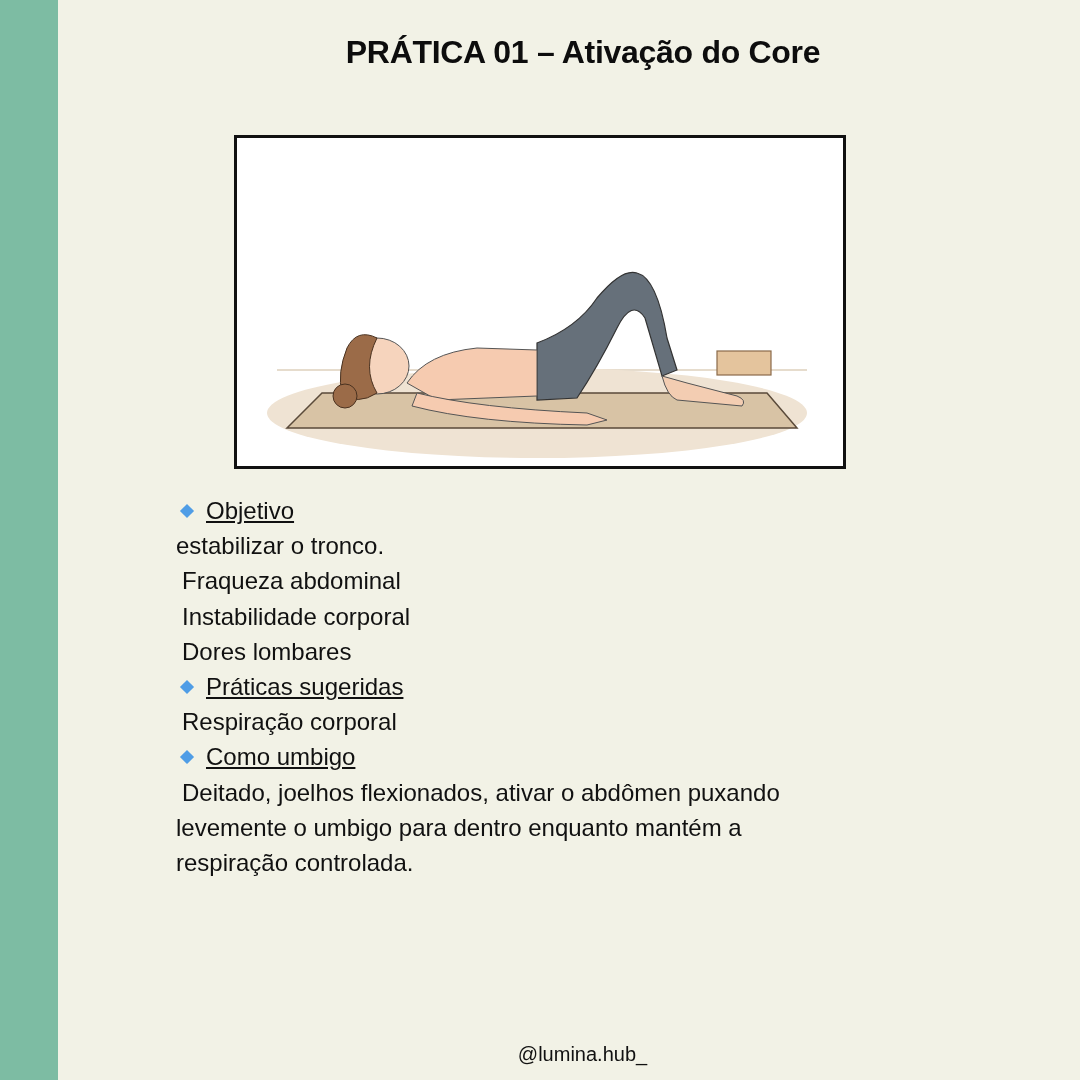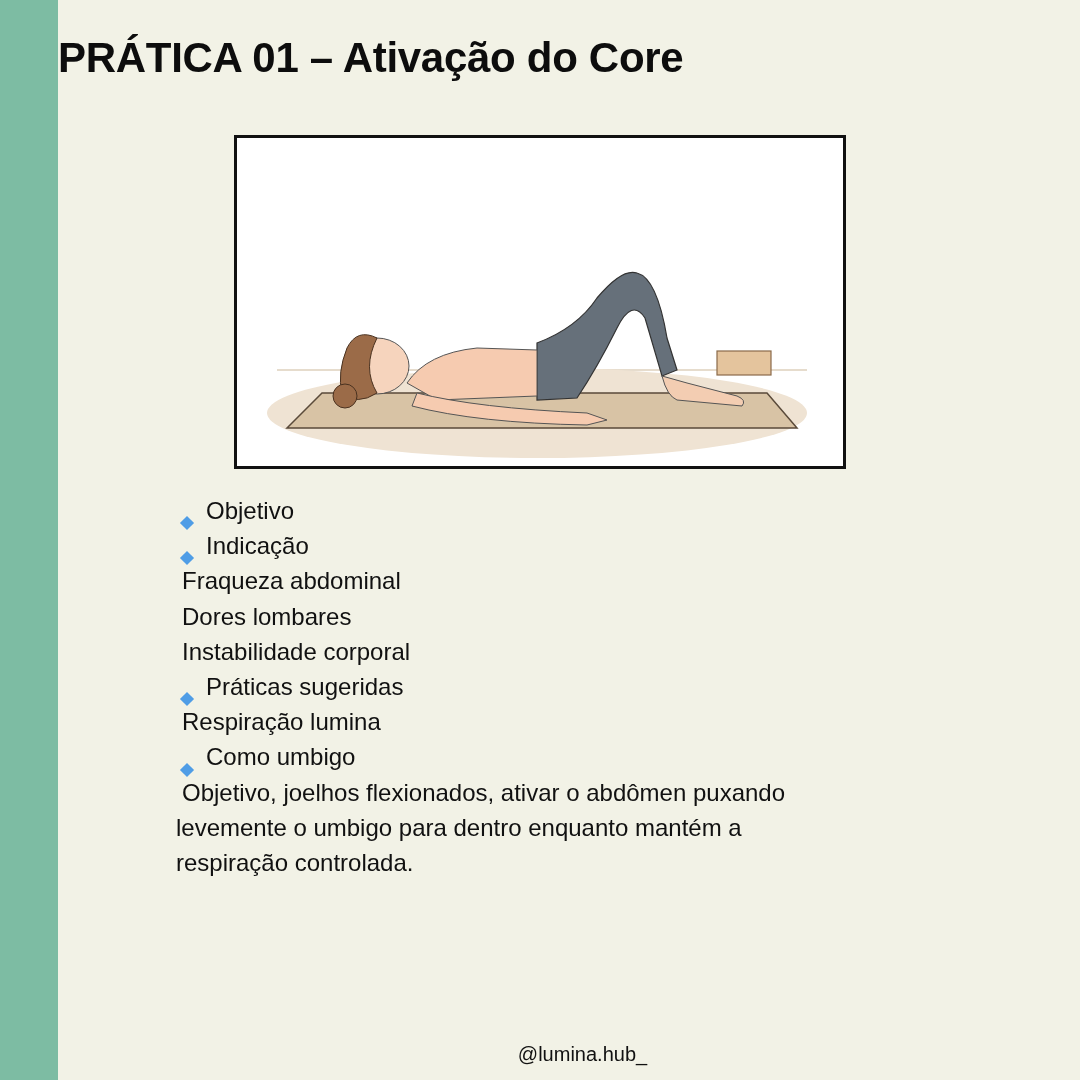--- a/index.html
+++ b/index.html
@@ -8,34 +8,35 @@
       background: #f2f2e6;
       font-family: "Liberation Sans", sans-serif;
       color: #111;
     }
     .side-bar {
       position: absolute; left: 0; top: 0; width: 58px; height: 1080px;
       background: #7dbca3;
     }
     .title {
       position: absolute; left: 58px; right: 0; top: 34px;
-      font-weight: bold; font-size: 42px; letter-spacing: -0.3px;
+      text-align: center; font-weight: bold; font-size: 32px; letter-spacing: -0.3px;
       color: #0d0d0d;
+      padding-left: 28px;
     }
     .figure {
       position: absolute; left: 234px; top: 135px; width: 606px; height: 328px;
       border: 3px solid #111; background: #fff; overflow: hidden;
     }
     .figure svg { width: 100%; height: 100%; display: block; }
     .content {
       position: absolute; left: 176px; top: 493px; width: 740px;
       font-size: 24px; line-height: 35.2px; color: #111;
     }
     .line { white-space: pre; }
-    .heading { display: flex; align-items: flex-end; }
+    .heading { display: flex; align-items: center; text-decoration: underline; }
     .diamond {
       display: inline-block; width: 10px; height: 10px; background: #4f9de6;
       transform: rotate(45deg); margin: 0 14px 0 6px;
     }
     .footer {
       position: absolute; left: 58px; right: 0; top: 1043px;
       text-align: center; font-size: 20px; color: #111; margin-left: 27px;
     }
   </style>
 </head>
@@ -67,32 +68,32 @@
     <ellipse cx="140" cy="228" rx="32" ry="28" fill="#f6d4bd" stroke="#555" stroke-width="1"></ellipse>
 
     <path d="M110 210 Q120 190 140 200 Q125 230 140 255 Q120 268 105 255 Q100 235 110 210 Z" fill="#9b6b48" stroke="#4a3220" stroke-width="1"></path>
     <circle cx="108" cy="258" r="12" fill="#9b6b48" stroke="#4a3220" stroke-width="1"></circle>
   </svg>
 </div>
 
 <div class="content">
   <div>
     <div class="line heading"><span class="diamond"></span><span>Objetivo</span></div>
+    <div class="line"><span>estabilizar o tronco.</span></div>
   </div>
   <div>
-    <div class="line heading"><span class="diamond"></span><span>Indicação</span></div>
     <div class="line" style="padding-left:6px"><span>Fraqueza abdominal</span></div>
+    <div class="line" style="padding-left:6px"><span>Instabilidade corporal</span></div>
     <div class="line" style="padding-left:6px"><span>Dores lombares</span></div>
-    <div class="line" style="padding-left:6px"><span>Instabilidade corporal</span></div>
   </div>
   <div>
     <div class="line heading"><span class="diamond"></span><span>Práticas sugeridas</span></div>
-    <div class="line" style="padding-left:6px"><span>Respiração lumina</span></div>
+    <div class="line" style="padding-left:6px"><span>Respiração corporal</span></div>
   </div>
   <div>
     <div class="line heading"><span class="diamond"></span><span>Como umbigo</span></div>
-    <div class="line" style="padding-left:6px"><span>Objetivo, joelhos flexionados, ativar o abdômen puxando</span></div>
+    <div class="line" style="padding-left:6px"><span>Deitado, joelhos flexionados, ativar o abdômen puxando</span></div>
     <div class="line"><span>levemente o umbigo para dentro enquanto mantém a</span></div>
     <div class="line"><span>respiração controlada.</span></div>
   </div>
 </div>
 
 <div class="footer">@lumina.hub_</div>
 
 </body></html>

